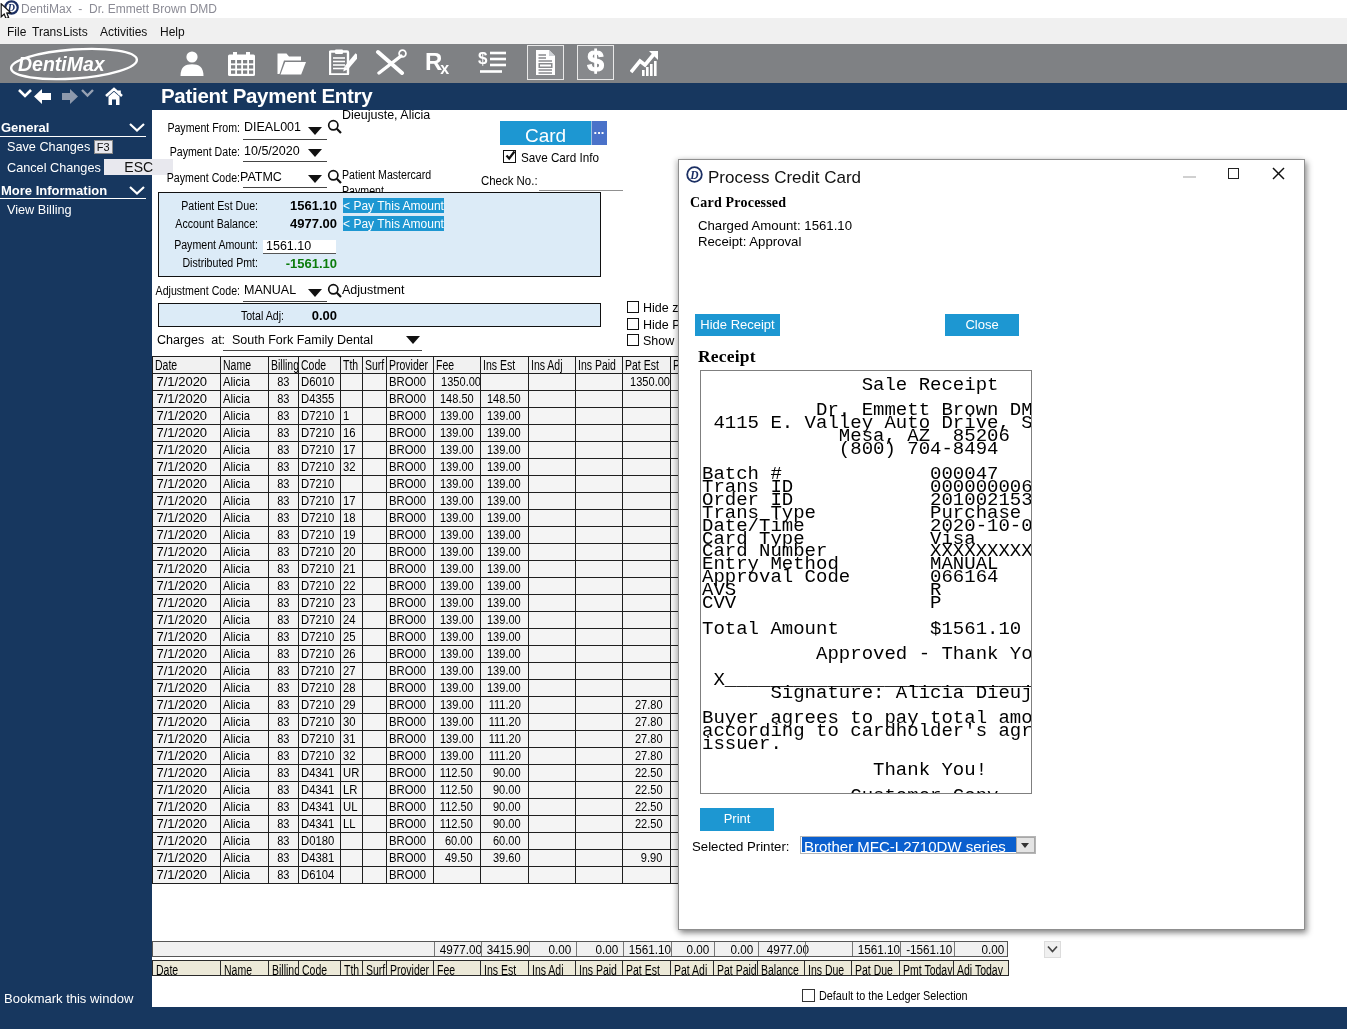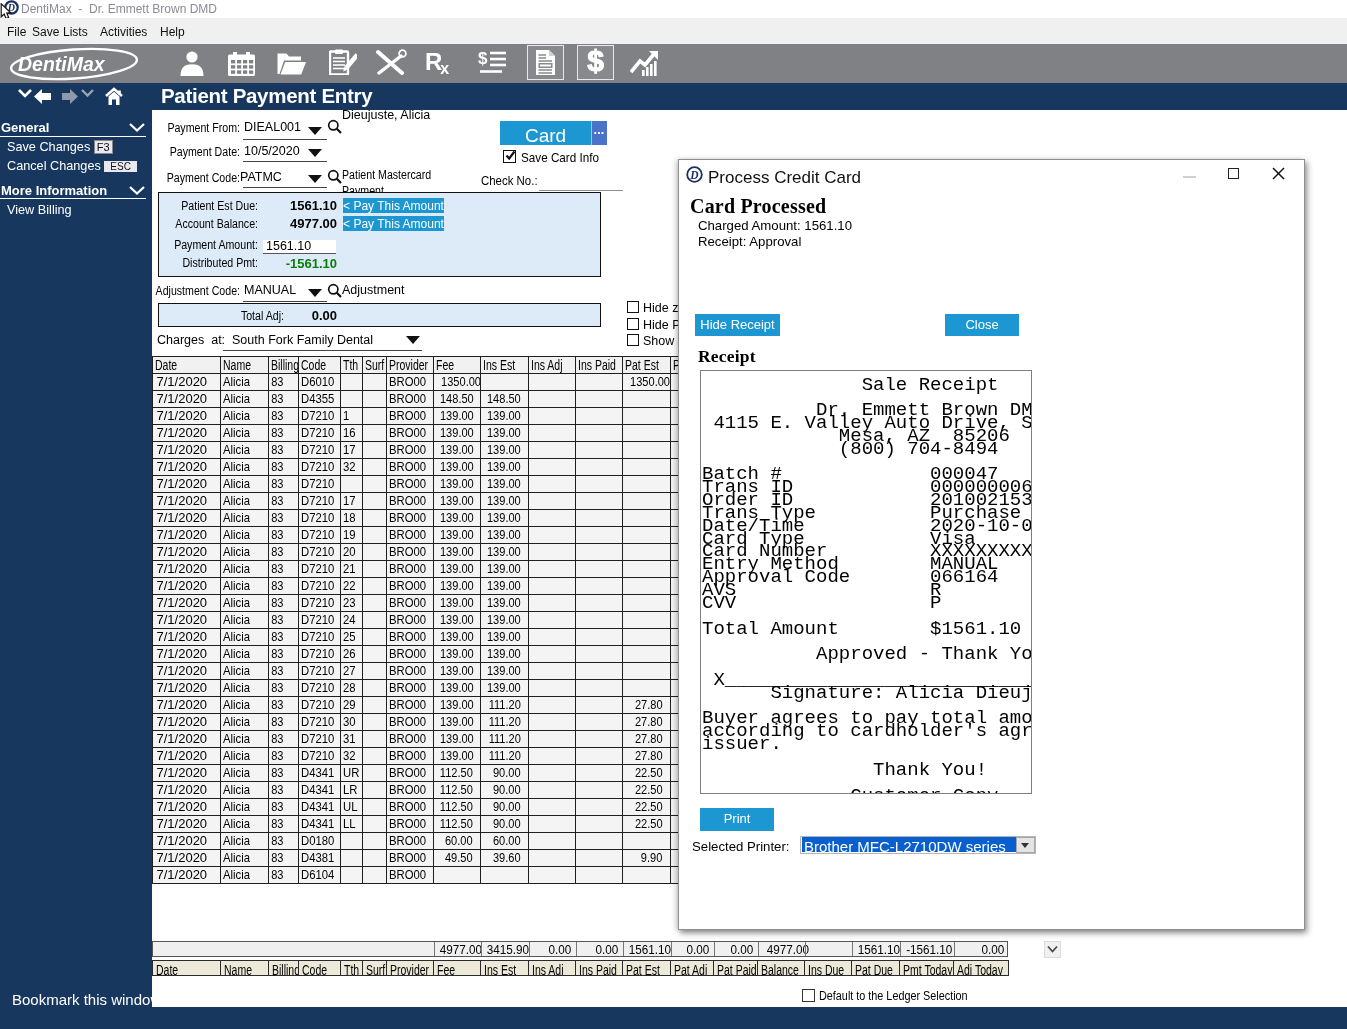--- a/index.html
+++ b/index.html
@@ -10,21 +10,21 @@
 span.h { display:inline-block; transform:scaleX(0.75); transform-origin:0 50%; white-space:nowrap; font-size:14px; font-weight:normal; }
 span.n { display:inline-block; transform:scaleX(0.85); transform-origin:100% 50%; }
 span.t { display:inline-block; transform:scaleX(0.87); transform-origin:0 50%; }
 span.n2 { display:inline-block; transform:scaleX(0.9); transform-origin:100% 50%; }
 table.main { border-collapse:collapse; table-layout:fixed; width:857px; }
 table.main td, table.main th { border:1px solid #1f1f1f; overflow:hidden; white-space:nowrap;
   font-size:13px; font-weight:normal; padding:0 0 0 2px; text-align:left; height:17px; vertical-align:middle; }
 table.main th { background:#f1f1f1; }
 table.main td { background:#f4f4f4; }
 table.main td.r { text-align:right; padding:0 7px 0 0; }
-table.main td.b { padding:0 8px 0 0; }
+table.main td.b { text-align:right; padding:0 8px 0 0; }
 table.main td.d { padding-left:4px; }
 .lbl { position:absolute; font-size:12.5px; white-space:nowrap; }
 .rlbl { position:absolute; font-size:12.5px; text-align:right; white-space:nowrap; transform:scaleX(0.85); transform-origin:100% 50%; }
 .val { transform:none; }
 .tri { position:absolute; width:0; height:0; border-left:7px solid transparent;
   border-right:7px solid transparent; border-top:8px solid #111; }
 .bluebox { position:absolute; background:#dcebf7; border:1.4px solid #111; }
 .payb { position:absolute; background:#1d97d2; color:#fff; font-size:12px; padding-top:0.5px; text-align:center; width:101px; height:15px; }
 </style></head>
 <body>
@@ -35,21 +35,21 @@
   <circle cx="9.5" cy="7.5" r="6.2" fill="#fff" stroke="#1b2f63" stroke-width="2.2"></circle>
   <text x="5.8" y="11.3" font-size="10" font-weight="bold" font-family="Liberation Serif" font-style="italic" fill="#1b2f63">D</text>
 </svg>
 <svg class="abs" style="left:0px;top:3px" width="15" height="18" viewBox="0 0 15 18">
   <path d="M1.2 0.8 L1.2 13.8 L4.2 11 L6 15.6 L8.6 14.5 L6.8 10 L10.8 9.7 Z" fill="#fff" stroke="#111" stroke-width="1.2"></path>
 </svg>
 
 <div class="abs" style="left:0;top:18px;width:1347px;height:26px;background:#f0f0f0"></div>
 <div class="abs" style="left:0;top:18px;height:26px;font-size:12px;color:#101010">
   <span style="position:absolute;left:7px;top:7px">File</span>
-  <span style="position:absolute;left:32px;top:7px">Save</span>
+  <span style="position:absolute;left:32px;top:7px">Trans</span>
   <span style="position:absolute;left:63px;top:7px">Lists</span>
   <span style="position:absolute;left:100px;top:7px">Activities</span>
   <span style="position:absolute;left:160px;top:7px">Help</span>
 </div>
 
 <div class="abs" style="left:0;top:44px;width:1347px;height:39px;background:#7f8184"></div>
 <svg class="abs" style="left:6px;top:45px" width="145" height="37" viewBox="0 0 145 37">
   <ellipse cx="68" cy="19" rx="63" ry="14.5" fill="none" stroke="#fff" stroke-width="2.4" transform="rotate(-4 68 19)"></ellipse>
   <text x="12" y="26" font-family="Liberation Sans" font-style="italic" font-weight="bold" font-size="19.5" fill="#fff">DentiMax</text>
 </svg>
@@ -150,28 +150,28 @@
   <rect x="100" y="3.5" width="2.8" height="4" fill="#fff"></rect>
   <rect x="94" y="12.5" width="4" height="5.5" fill="#17375f"></rect>
 </svg>
 
 <div class="abs w" style="left:1px;top:120px;font-size:13px;font-weight:bold">General</div>
 <svg class="abs" style="left:129px;top:123px" width="16" height="9" viewBox="0 0 16 9">
     <path d="M1 1 L8 7.5 L15 1" fill="none" stroke="#fff" stroke-width="2.2"></path>
   </svg>
 <div class="abs" style="left:0;top:135.5px;width:146px;height:1px;background:#fff"></div>
 <div class="abs w" style="left:7px;top:140px;font-size:12.7px">Save Changes <span style="background:#e8e8ee;color:#111;font-size:11px;padding:0 2px;border:1px solid #888">F3</span></div>
-<div class="abs w" style="left:7px;top:158.5px;font-size:12.7px">Cancel Changes <span style="background:#e8e8ee;color:#111;font-size:10px;padding:0 6px">ESC</span></div>
+<div class="abs w" style="left:7px;top:158.5px;font-size:12.7px">Cancel Changes <span style="background:#e8e8ee;color:#111;font-size:14px;padding:0 20px">ESC</span></div>
 <div class="abs w" style="left:1px;top:182.5px;font-size:13px;font-weight:bold">More Information</div>
 <svg class="abs" style="left:129px;top:186px" width="16" height="9" viewBox="0 0 16 9">
     <path d="M1 1 L8 7.5 L15 1" fill="none" stroke="#fff" stroke-width="2.2"></path>
   </svg>
 <div class="abs" style="left:0;top:198px;width:146px;height:1px;background:#fff"></div>
 <div class="abs w" style="left:7px;top:202.5px;font-size:12.7px">View Billing</div>
-<div class="abs w" style="left:12px;top:991px;font-size:15px">Bookmark this window</div>
+<div class="abs w" style="left:4px;top:991px;font-size:13px">Bookmark this window</div>
 
 <div class="rlbl" style="left:100px;top:121px;width:140px">Payment From:</div>
 <div class="lbl" style="left:244px;top:120px">DIEAL001</div>
 <div class="abs" style="left:243px;top:138.5px;width:84px;height:1.2px;background:#444"></div>
 <div class="tri" style="left:308px;top:127px"></div>
 <svg class="abs" style="left:327px;top:119px" width="15" height="16" viewBox="0 0 15 16">
     <circle cx="6.3" cy="6.3" r="4.6" fill="none" stroke="#111" stroke-width="1.7"></circle>
     <line x1="9.8" y1="9.8" x2="14" y2="14" stroke="#111" stroke-width="2.2"></line>
   </svg>
 <div class="lbl" style="left:342px;top:108px">Dieujuste, Alicia</div>
@@ -971,21 +971,21 @@
 <div class="abs" style="left:708px;top:168px;font-size:17px;color:#111">Process Credit Card</div>
 <div class="abs" style="left:1183px;top:176px;width:13px;height:1.6px;background:#d0d0d0"></div>
 <div class="abs" style="left:1228px;top:168px;width:11px;height:11px;border:1.4px solid #222"></div>
 <svg class="abs" style="left:1272px;top:167px" width="13" height="13" viewBox="0 0 13 13">
     <g stroke="#111" stroke-width="1.5">
       <line x1="1" y1="1" x2="12" y2="12"></line>
       <line x1="12" y1="1" x2="1" y2="12"></line>
     </g>
   </svg>
 
-<div class="abs" style="left:690px;top:195px;font-size:20px;font-weight:bold;font-family:'Liberation Serif',serif;letter-spacing:0.2px">Card Processed</div>
+<div class="abs" style="left:690px;top:195px;font-size:14px;font-weight:bold;font-family:'Liberation Serif',serif;letter-spacing:0.2px">Card Processed</div>
 <div class="abs" style="left:698px;top:218px;font-size:13.2px">Charged Amount: 1561.10</div>
 <div class="abs" style="left:698px;top:234px;font-size:13.2px">Receipt: Approval</div>
 
 <div class="btn" style="left:695px;top:314px;width:85px;height:21.5px;font-size:13px;padding-top:2.5px">Hide Receipt</div>
 <div class="btn" style="left:945px;top:314px;width:74px;height:21.5px;font-size:13px;padding-top:2.5px">Close</div>
 
 <div class="abs" style="left:698px;top:346px;font-size:17.5px;font-weight:bold;font-family:'Liberation Serif',serif;letter-spacing:0.2px">Receipt</div>
 <div class="abs" style="left:700px;top:369.5px;width:332px;height:424px;border:1.4px solid #7f7f7f;background:#fff;overflow:hidden">
 <pre style="font-family:'Liberation Mono',monospace;font-size:19px;line-height:12.85px;margin:8px 0 0 1px">              Sale Receipt
 

